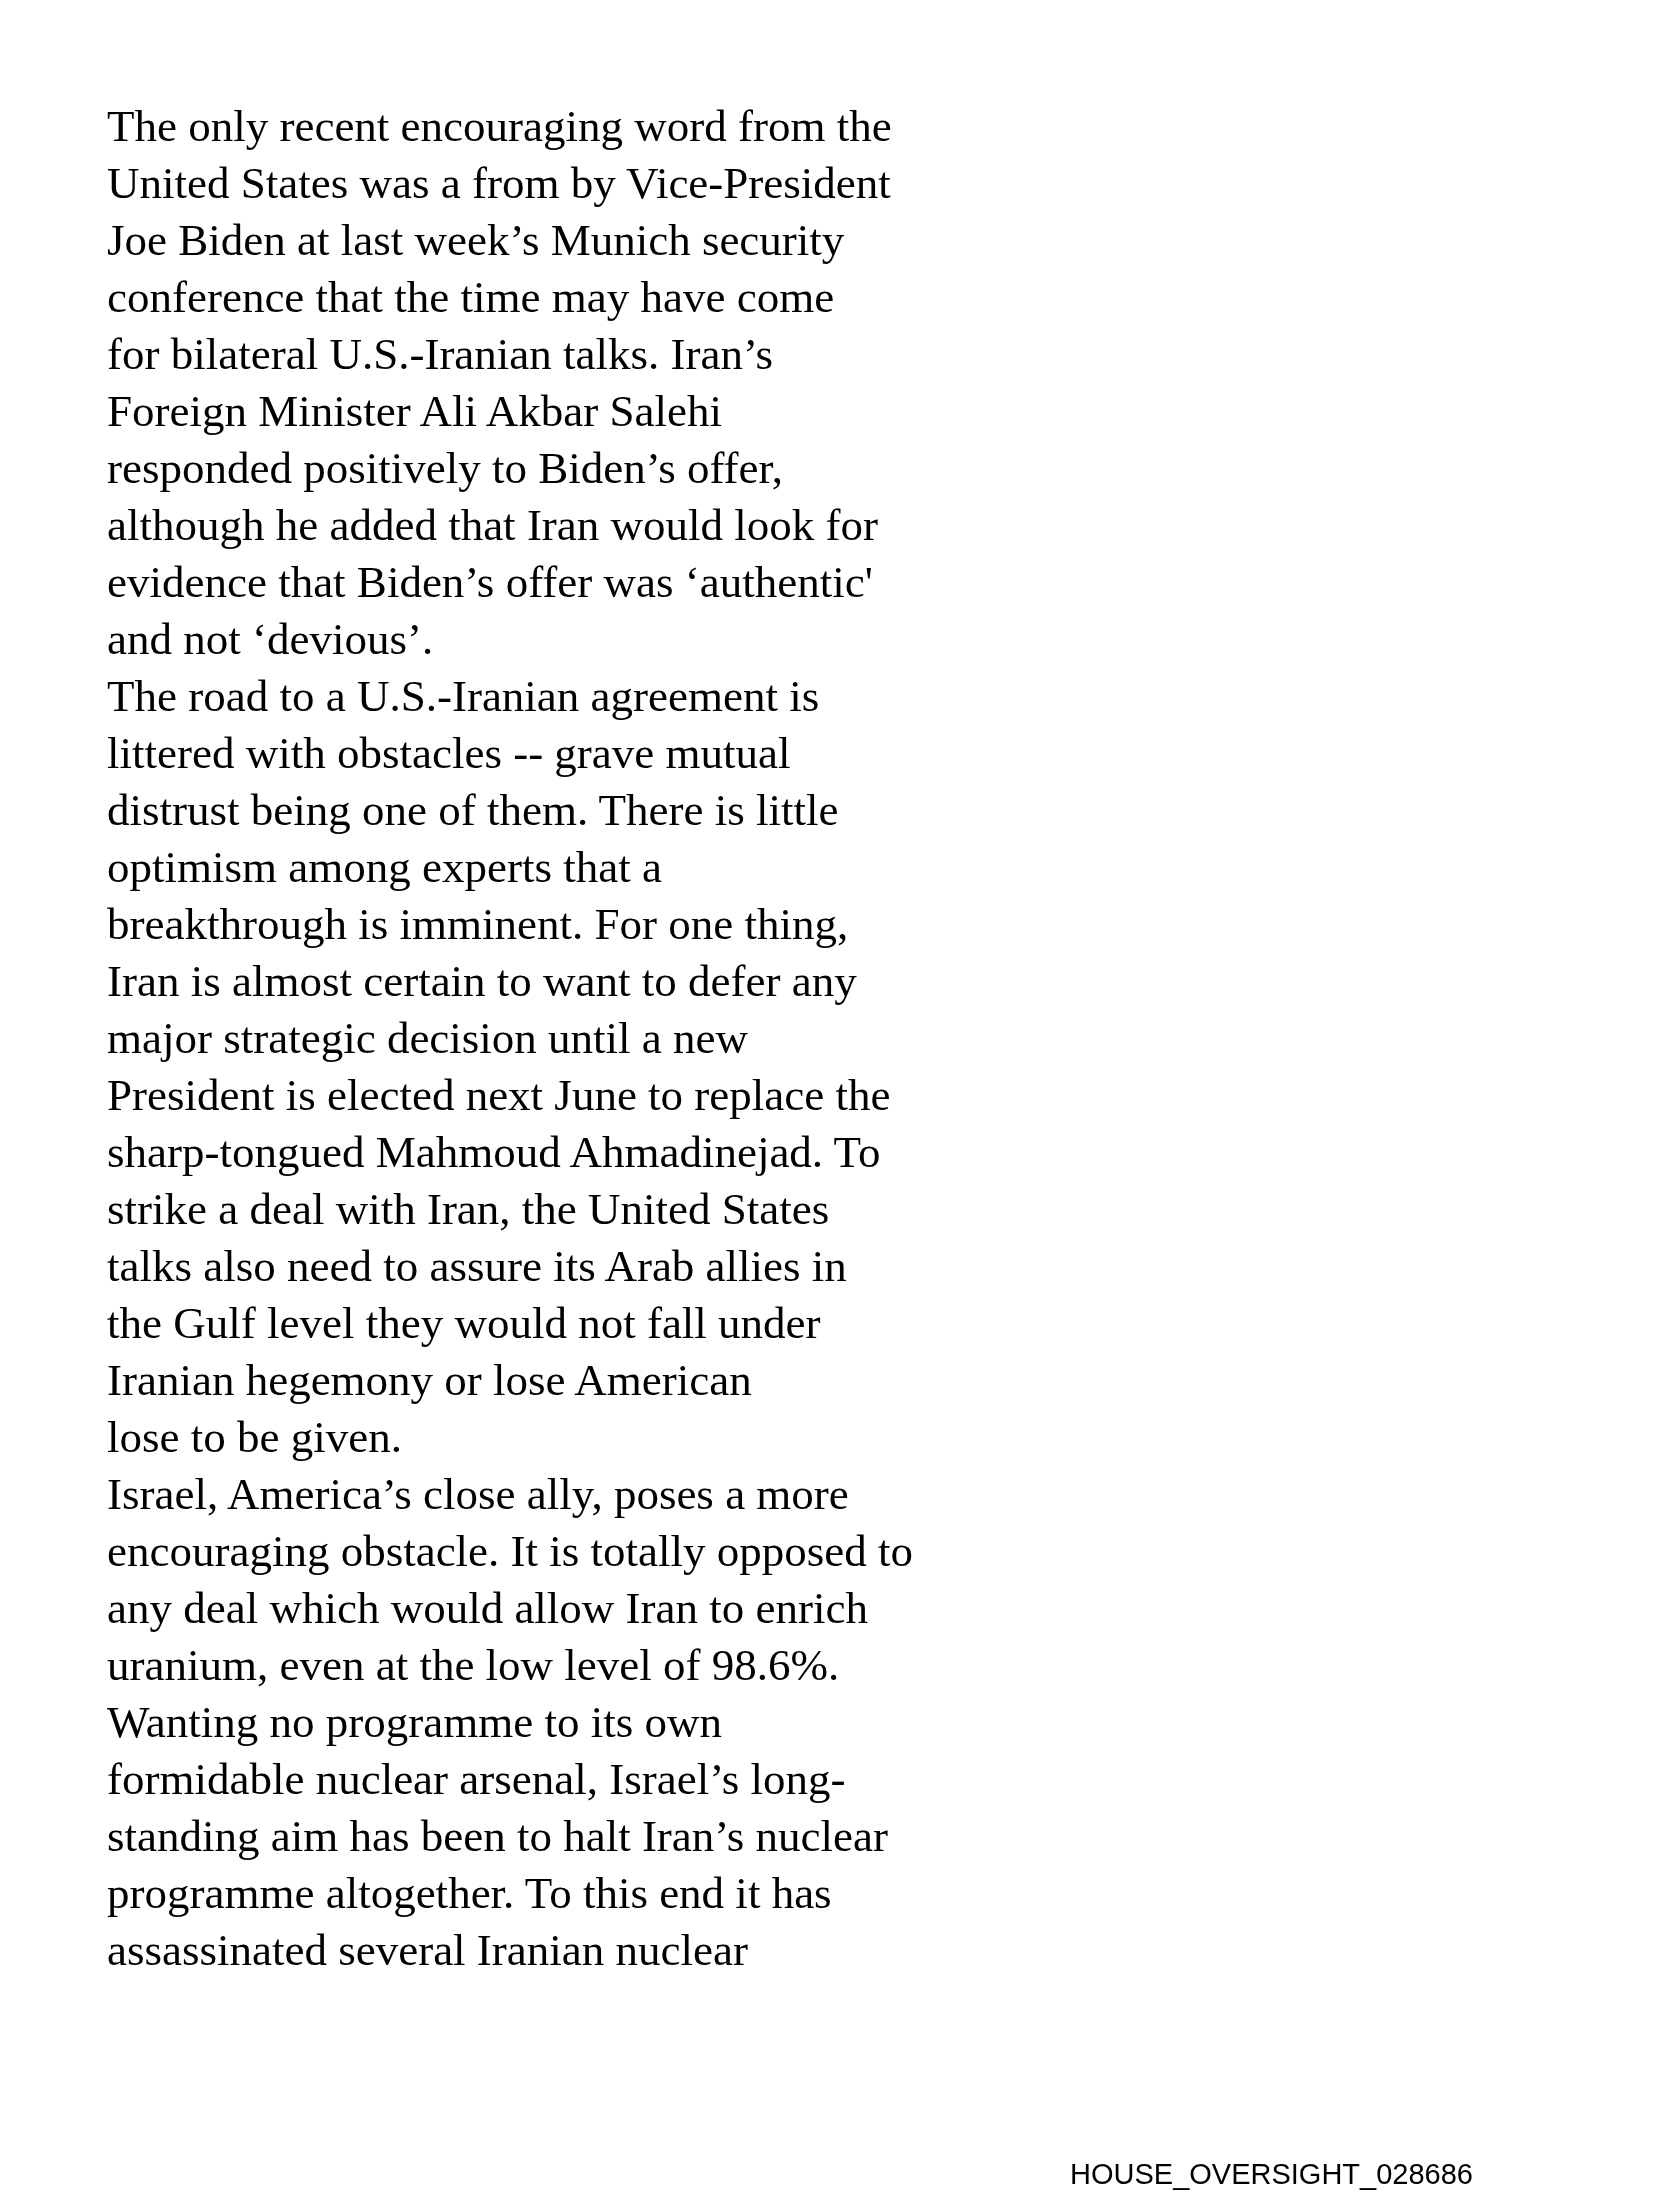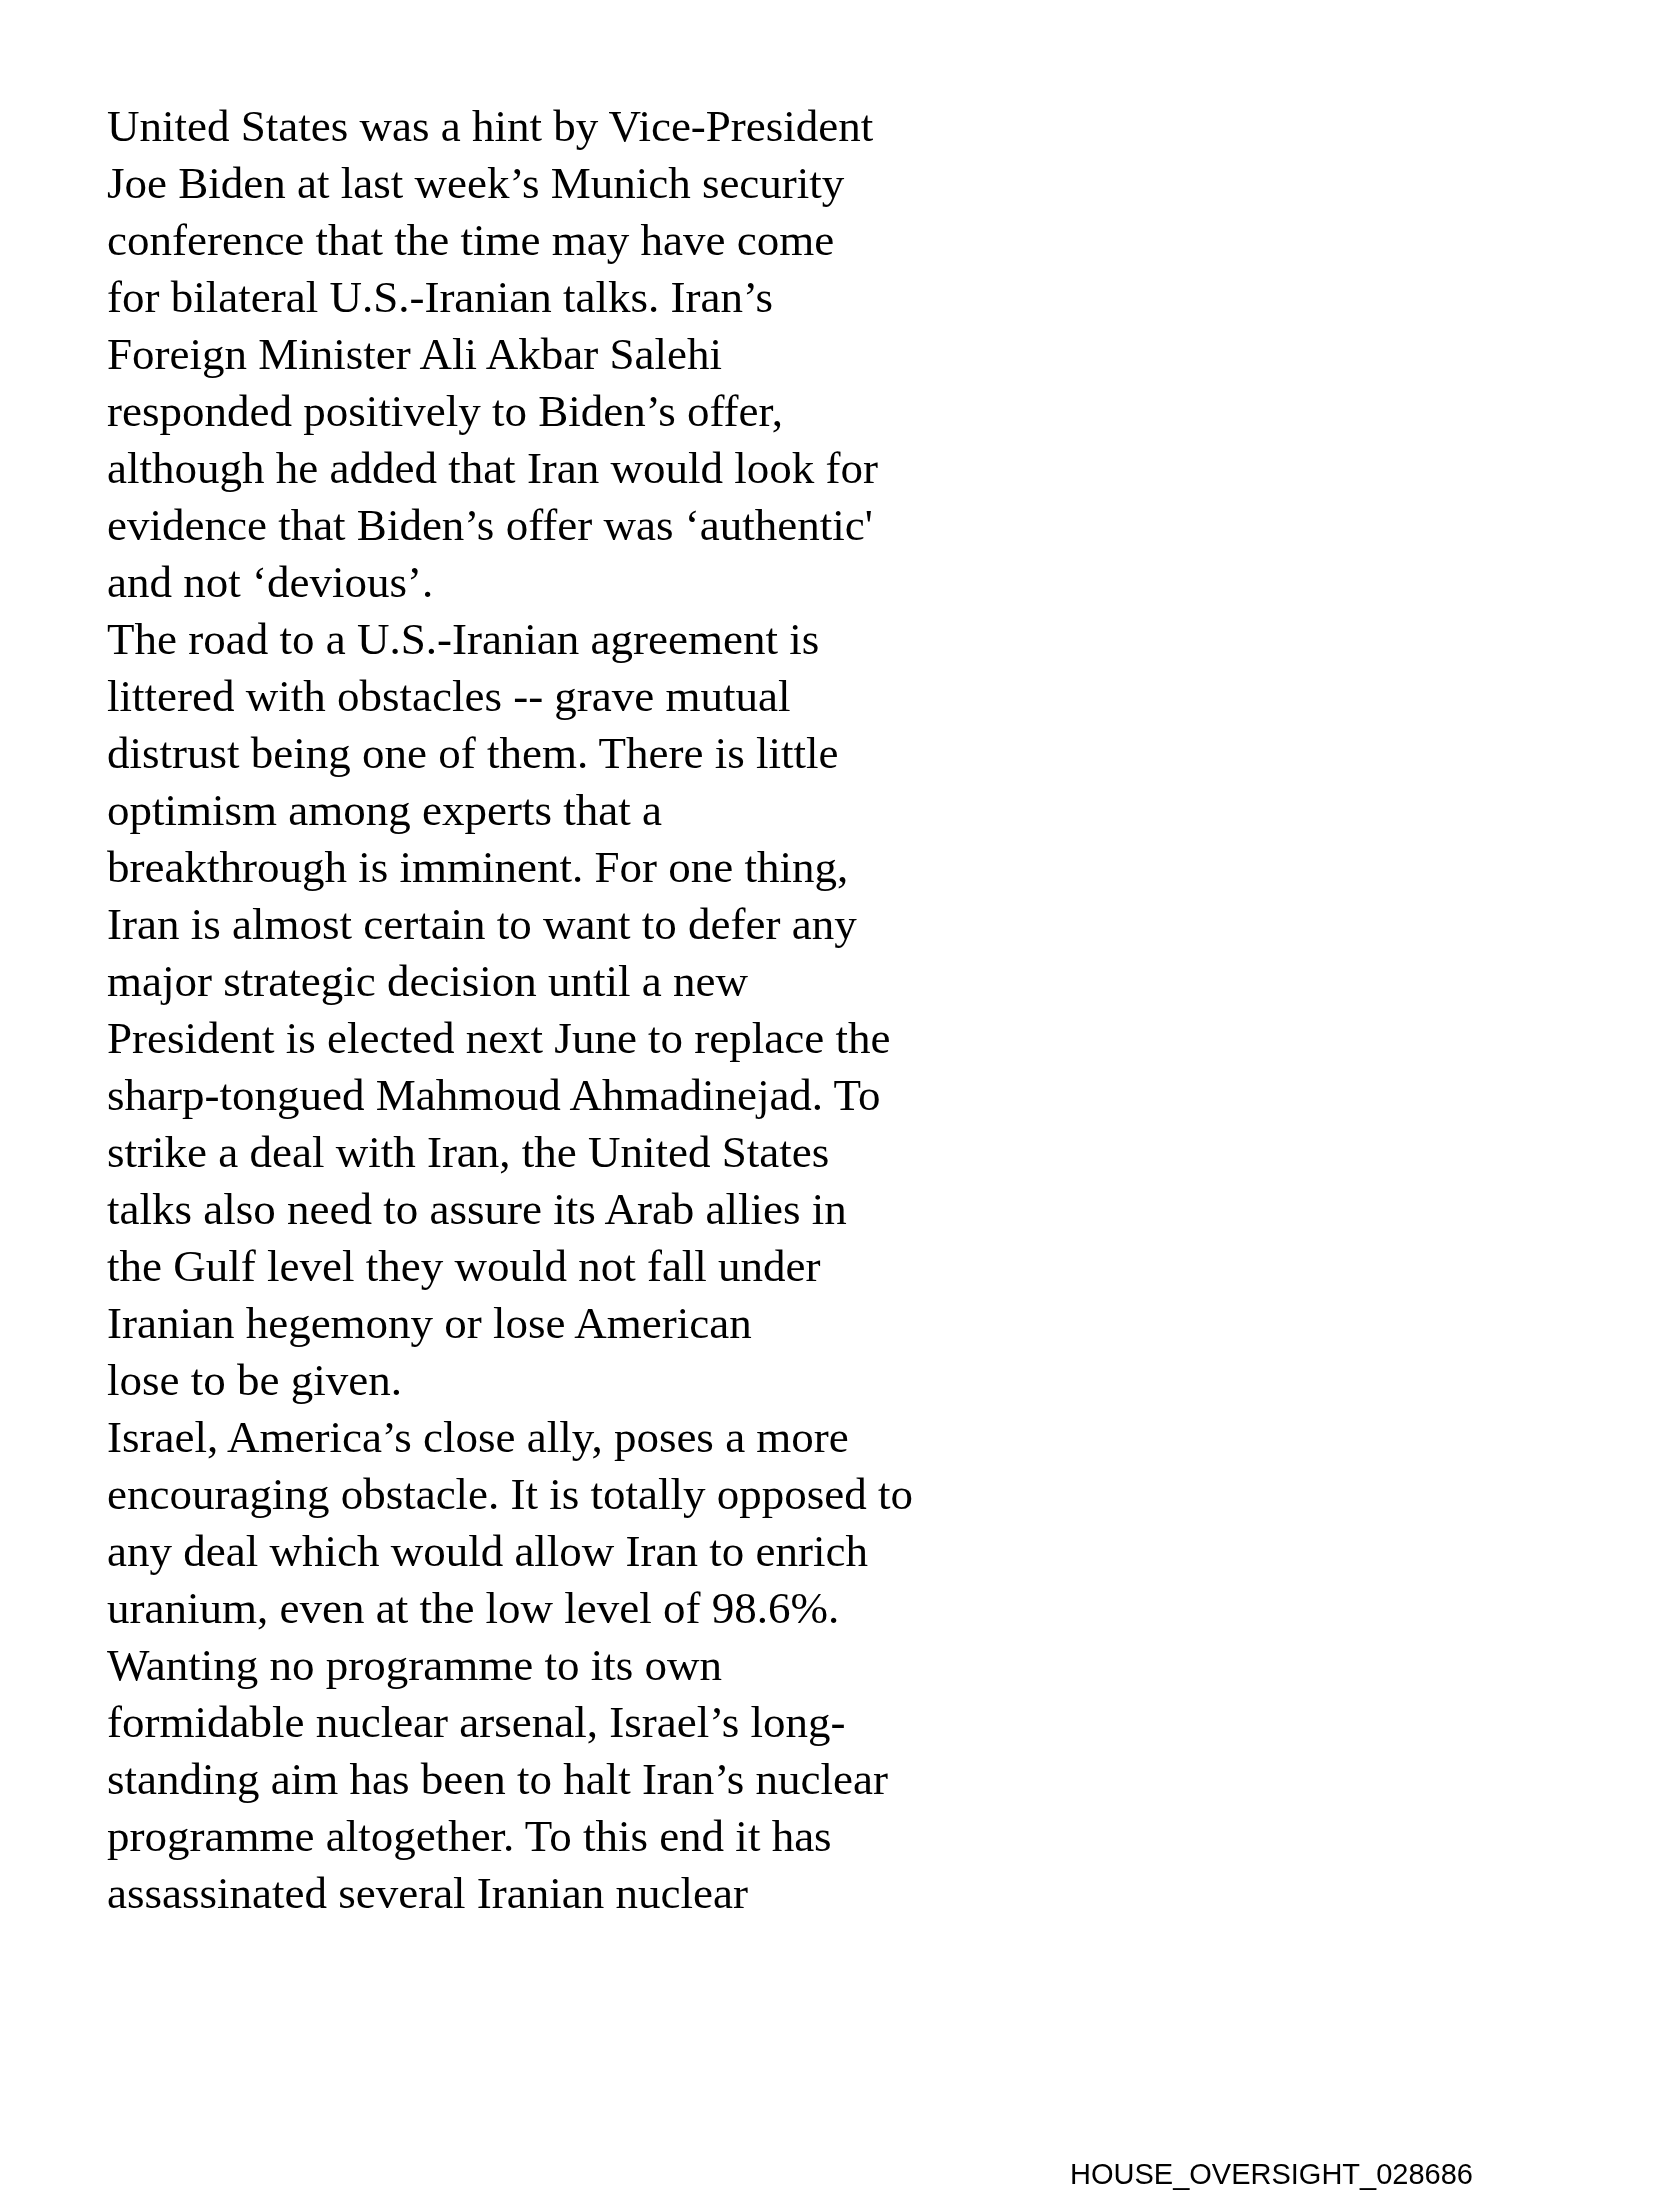--- a/index.html
+++ b/index.html
@@ -44,21 +44,22 @@
     white-space: nowrap;
     text-align: center;
   }
 </style>
 </head>
 <body>
 
 <div class="page">
   <div class="text-block">
       <div class="paragraph">
-        <div class="line">United States was a hint by Vice-President</div>
+        <div class="line">The only recent encouraging word from the</div>
+        <div class="line">United States was a from by Vice-President</div>
         <div class="line">Joe Biden at last week’s Munich security</div>
         <div class="line">conference that the time may have come</div>
         <div class="line">for bilateral U.S.-Iranian talks. Iran’s</div>
         <div class="line">Foreign Minister Ali Akbar Salehi</div>
         <div class="line">responded positively to Biden’s offer,</div>
         <div class="line">although he added that Iran would look for</div>
         <div class="line">evidence that Biden’s offer was ‘authentic'</div>
         <div class="line">and not ‘devious’.</div>
       </div>
       <div class="paragraph">

